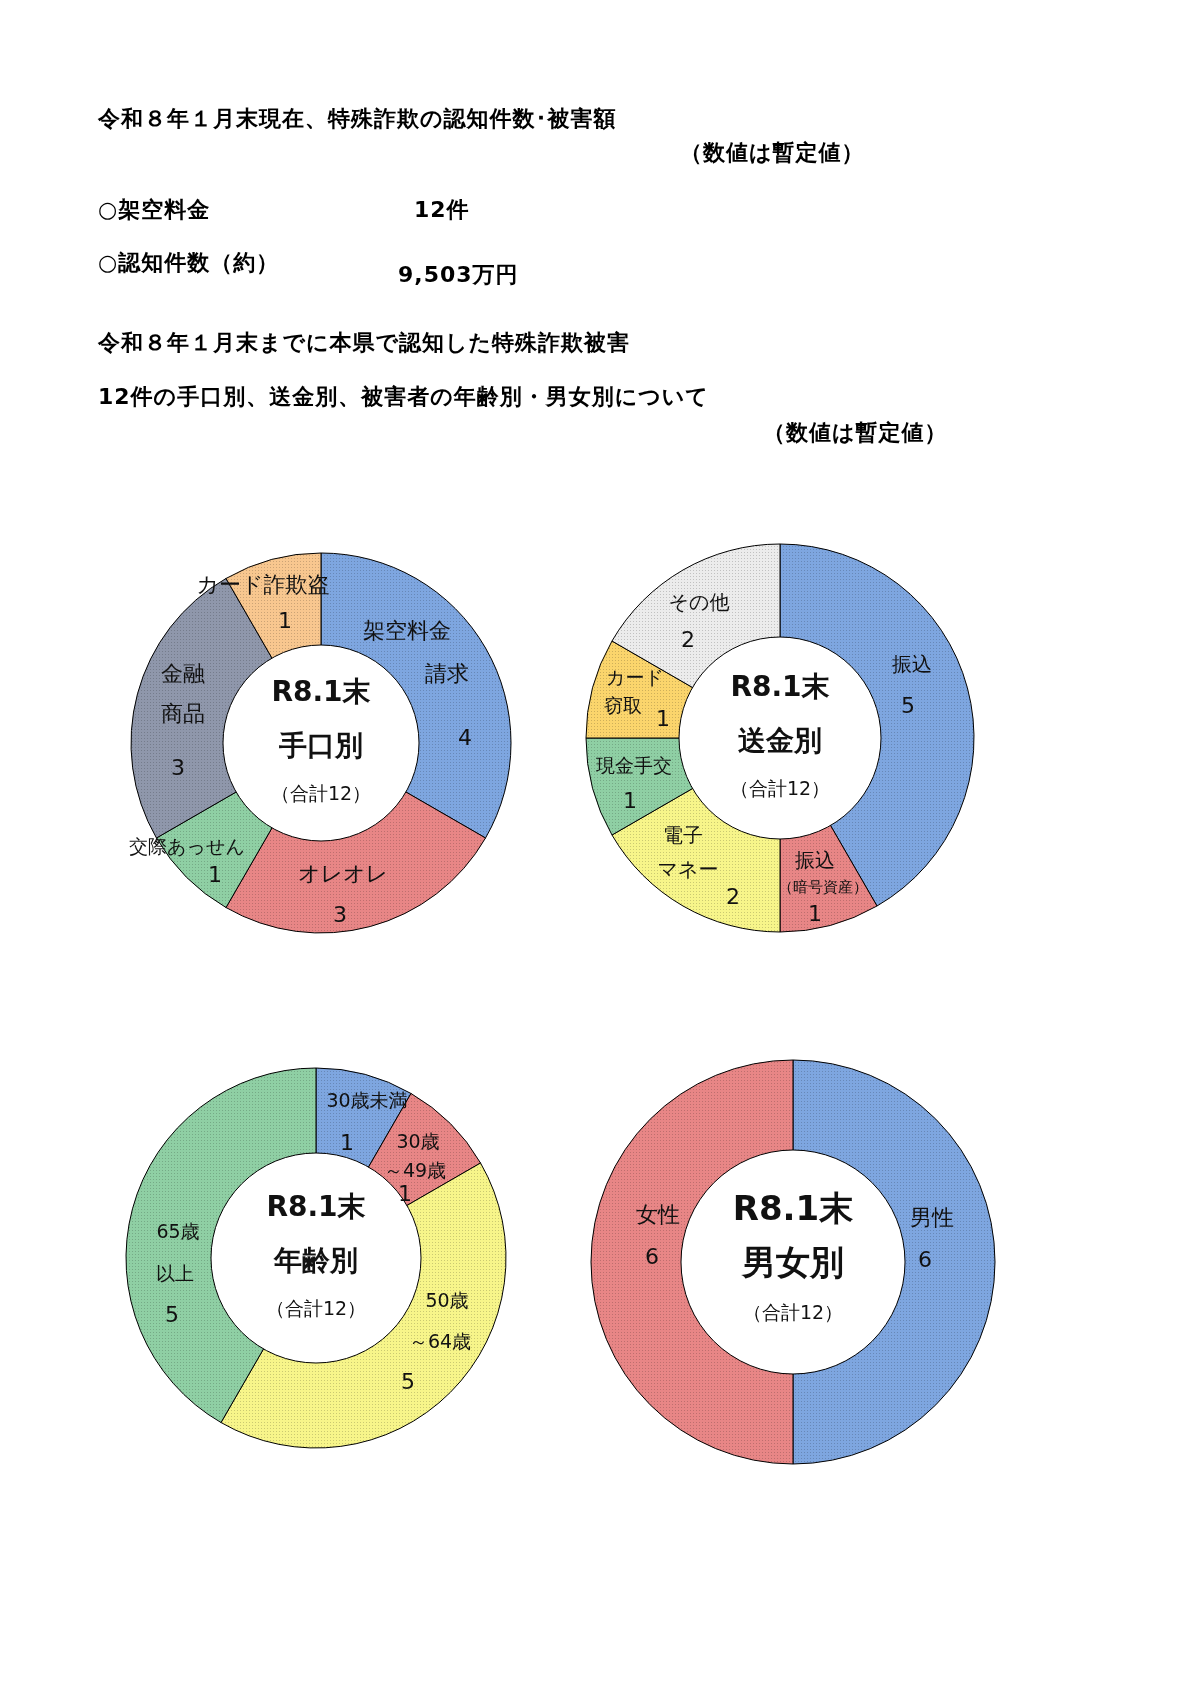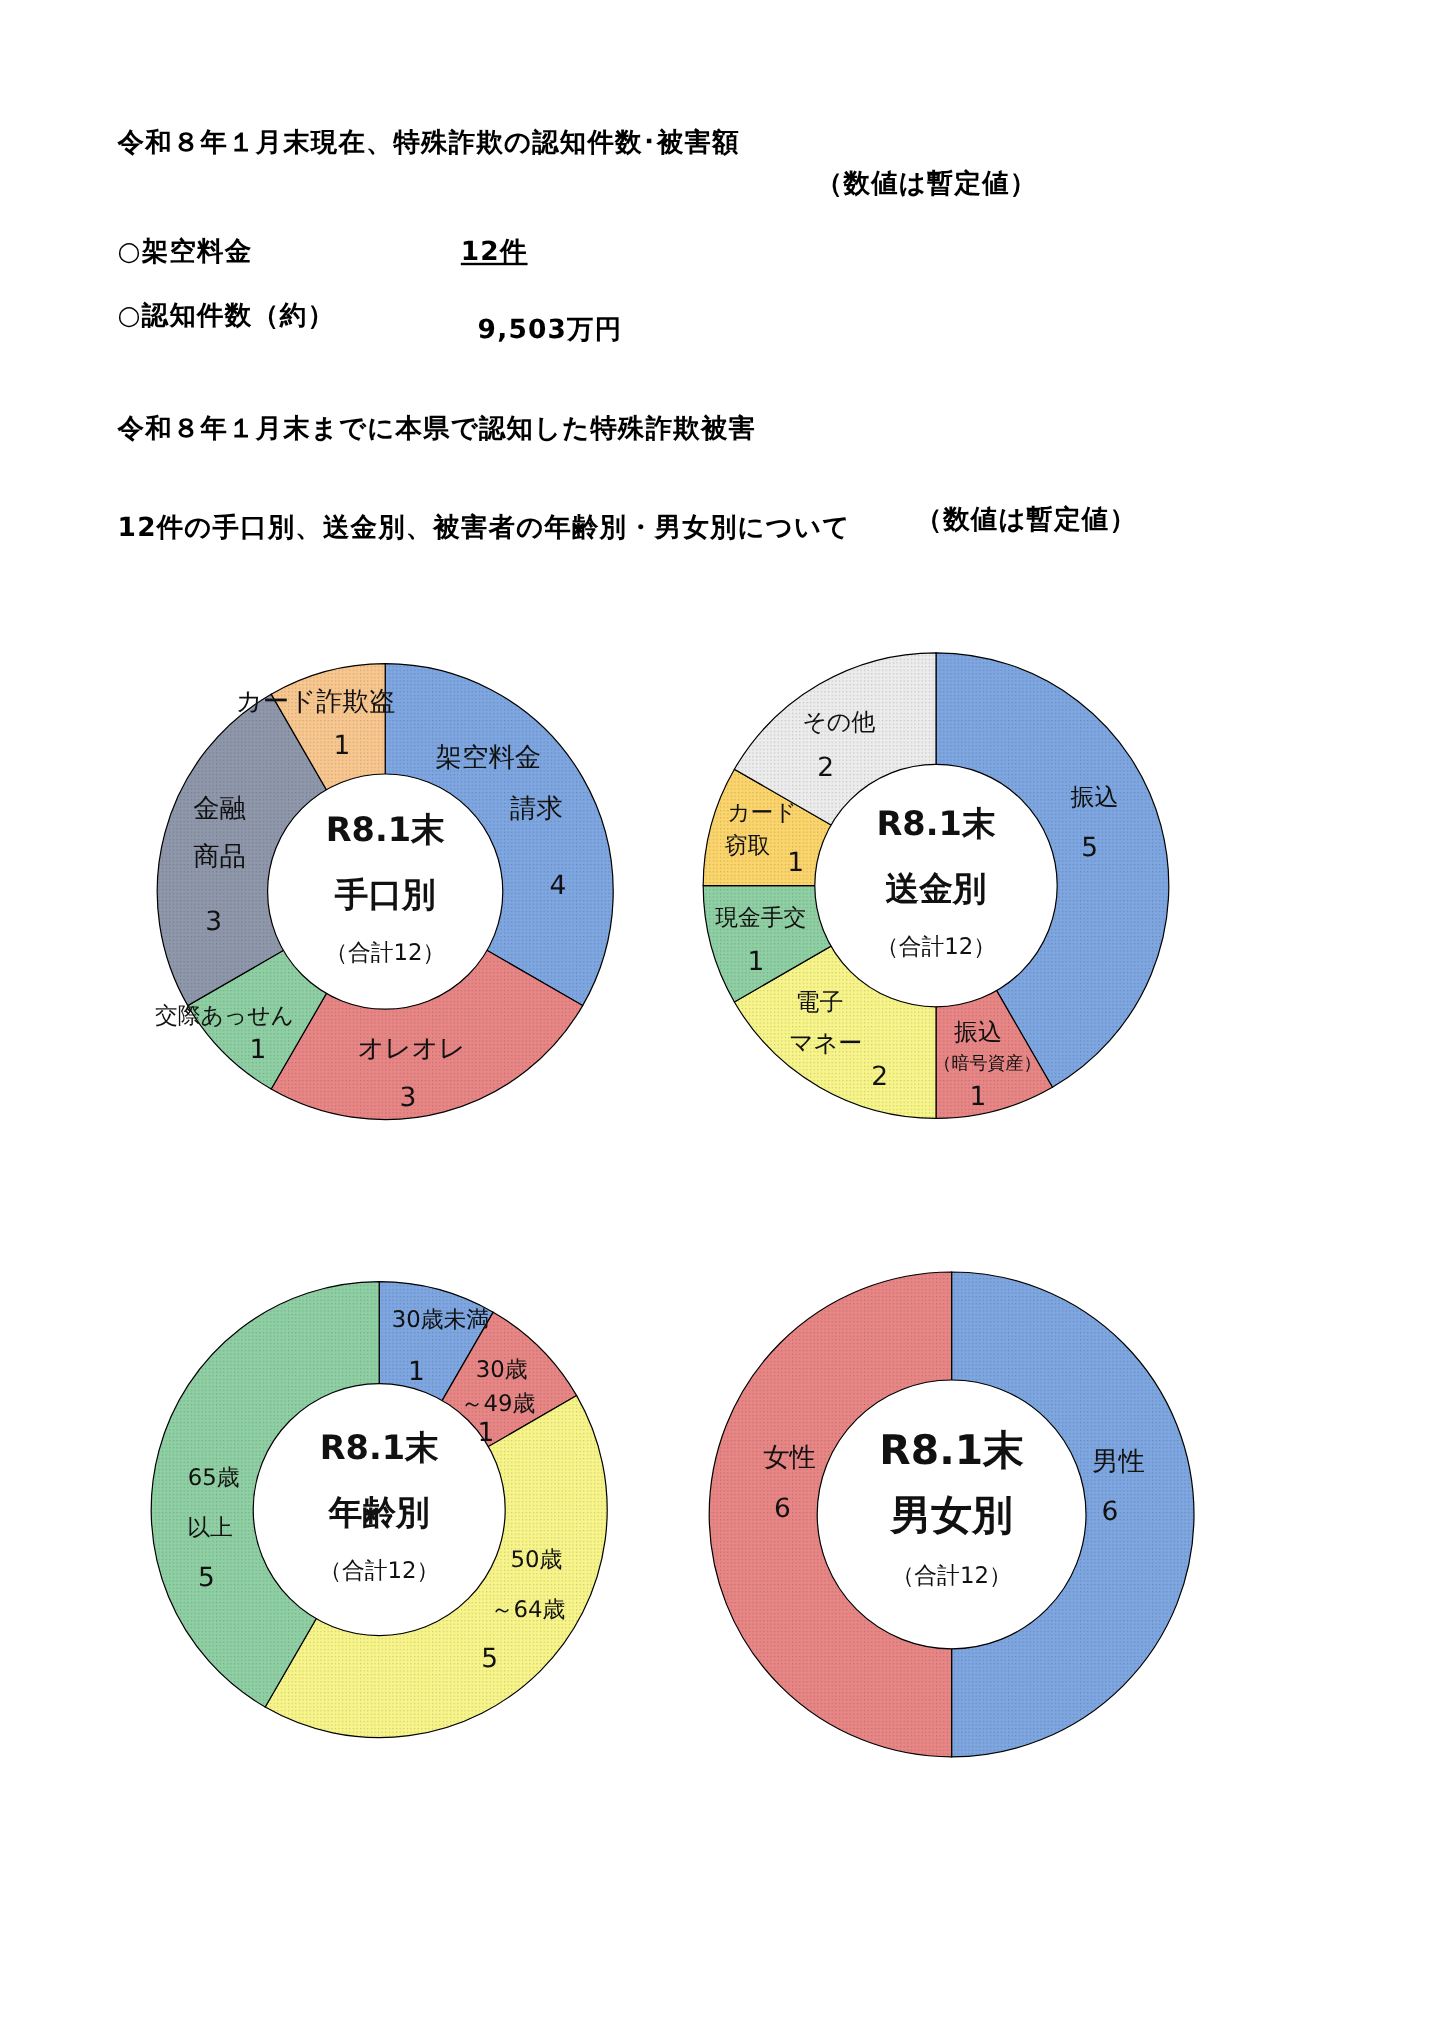--- a/index.html
+++ b/index.html
@@ -7,25 +7,25 @@
   .hdr{position:absolute;font-weight:bold;font-size:22px;letter-spacing:1px;white-space:nowrap;}
   svg.donut{position:absolute;overflow:visible;}
   .lbl{font-family:"DejaVu Sans",sans-serif;fill:#111;}
 </style>
 </head>
 <body>
 
 <div class="hdr" style="left:98px;top:104px;">令和８年１月末現在、特殊詐欺の認知件数･被害額</div>
 <div class="hdr" style="left:680px;top:138px;">（数値は暫定値）</div>
 <div class="hdr" style="left:98px;top:195px;">○架空料金</div>
-<div class="hdr" style="left:384px;top:195px;text-decoration:underline;">12件</div>
+<div class="hdr" style="left:414px;top:195px;">12件</div>
 <div class="hdr" style="left:98px;top:248px;">○認知件数（約）</div>
 <div class="hdr" style="left:398px;top:260px;">9,503万円</div>
-<div class="hdr" style="left:98px;top:342px;">令和８年１月末までに本県で認知した特殊詐欺被害</div>
-<div class="hdr" style="left:98px;top:382px;margin-top:43px;">12件の手口別、送金別、被害者の年齢別・男女別について</div>
+<div class="hdr" style="left:98px;top:328px;">令和８年１月末までに本県で認知した特殊詐欺被害</div>
+<div class="hdr" style="left:98px;top:382px;">12件の手口別、送金別、被害者の年齢別・男女別について</div>
 <div class="hdr" style="left:763px;top:418px;">（数値は暫定値）</div>
 
 <svg width="0" height="0" style="position:absolute">
   <defs>
     <pattern id="dots" width="3" height="3" patternUnits="userSpaceOnUse">
       <rect width="3" height="3" fill="transparent"></rect>
       <rect width="1" height="1" fill="rgba(0,0,0,0.18)"></rect>
     </pattern>
   </defs>
 </svg>

